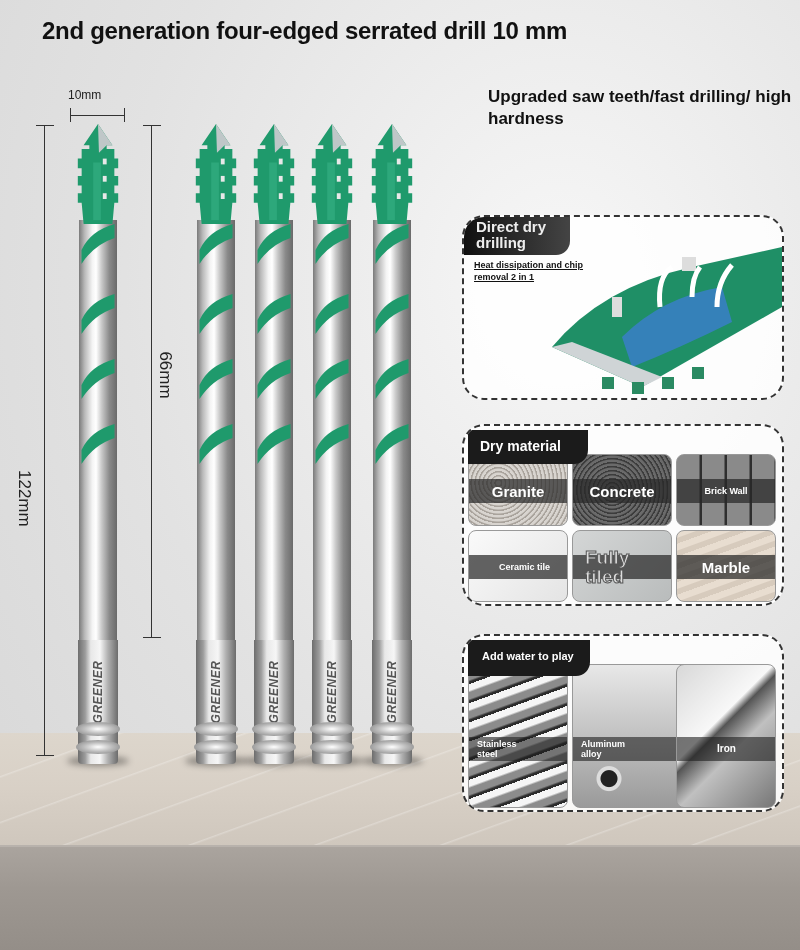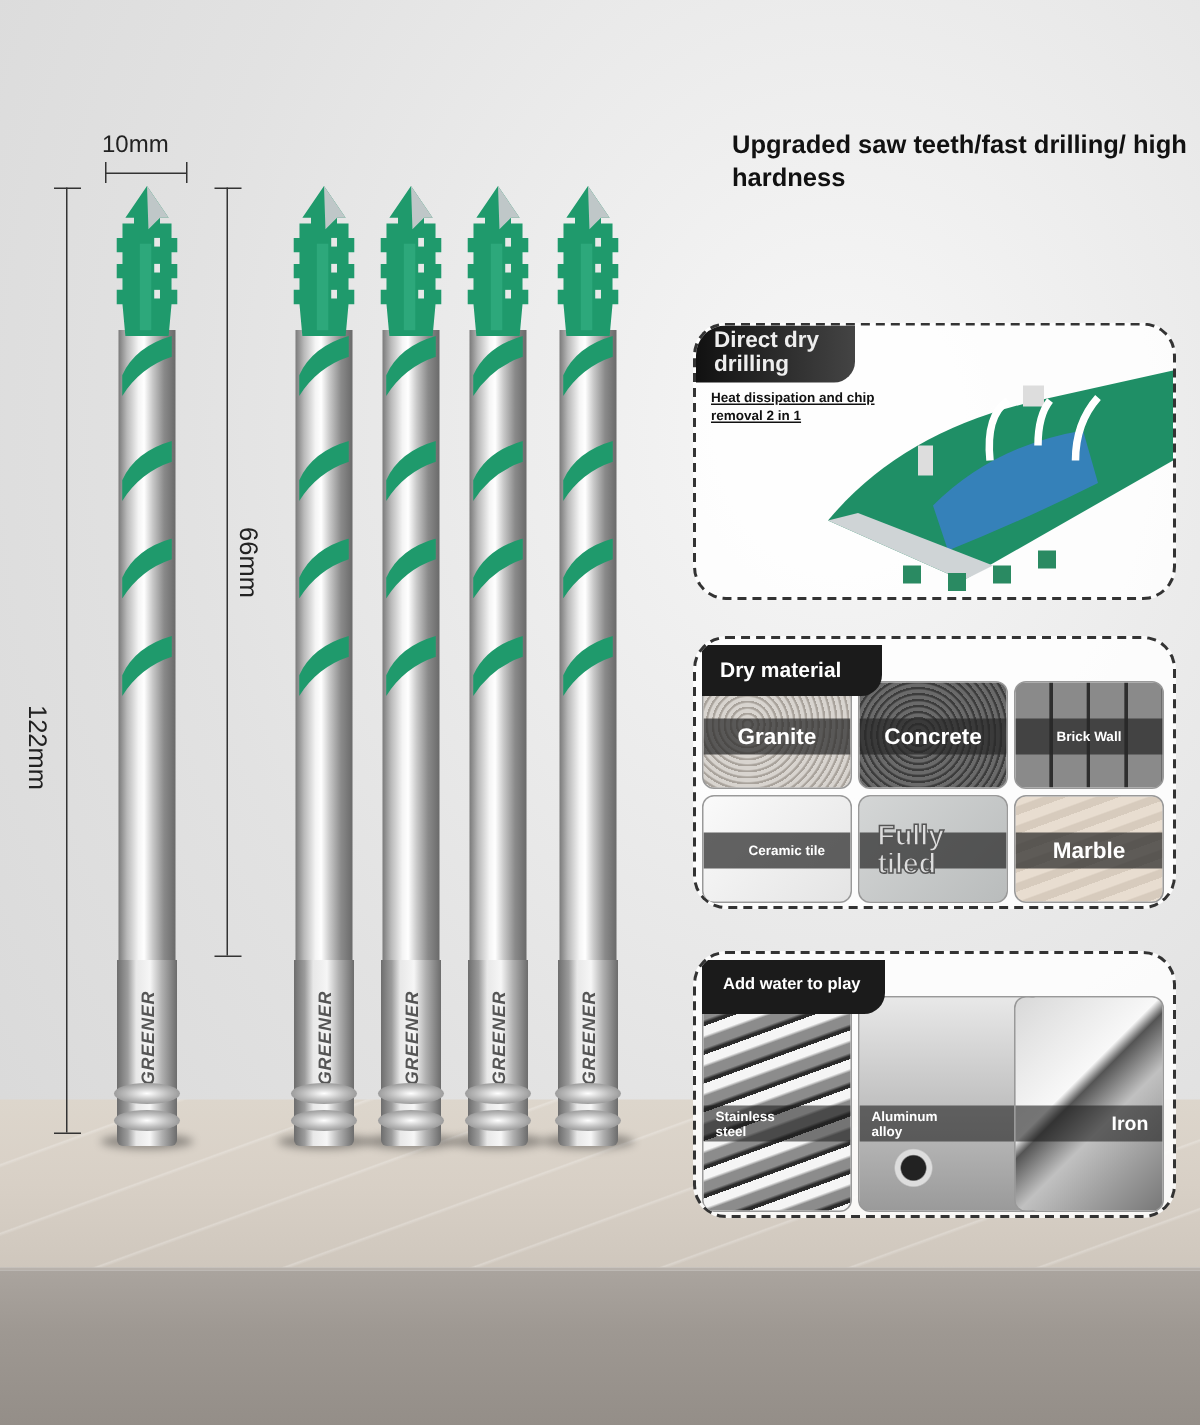--- a/index.html
+++ b/index.html
@@ -14,21 +14,21 @@
     background: linear-gradient(180deg, #aaa49e 0%, #9e9892 40%, #948e88 100%); border-top: 2px solid #b8b2ac; }
 
   .title { position: absolute; left: 42px; top: 16px; width: 590px; font-size: 24px; font-weight: bold; color: #111; line-height: 29px; letter-spacing: -0.3px; }
   .badge { position: absolute; left: 638px; top: 24px; width: 148px; height: 54px; border-radius: 18px;
     background: linear-gradient(180deg, #1c7a3c 0%, #0f6a2e 100%); color: #fff; font-size: 30px; font-weight: bold;
     display: flex; align-items: center; justify-content: center; box-shadow: 0 2px 4px rgba(0,0,0,0.2); }
   .subtitle { position: absolute; left: 488px; top: 86px; width: 310px; font-size: 17px; font-weight: bold; color: #111; line-height: 22px; }
 
   
   .dim { position: absolute; background: #333; }
-  .dim-label { position: absolute; font-size: 16px; color: #222; white-space: nowrap; }
+  .dim-label { position: absolute; font-size: 12px; color: #222; white-space: nowrap; }
   .rot { transform: rotate(90deg); transform-origin: center; }
 
   
   .drill { position: absolute; top: 124px; width: 46px; height: 640px; }
   .tip { position: absolute; left: 0; top: 0; width: 46px; height: 100px; }
   .shank { position: absolute; left: 4px; top: 96px; width: 38px; height: 420px;
     background: linear-gradient(90deg, #7a7a7a 0%, #b9b9b9 15%, #f4f4f4 35%, #ffffff 45%, #c8c8c8 60%, #8a8a8a 80%, #6a6a6a 100%); }
   .spiral { position: absolute; left: 4px; width: 38px; height: 40px; }
   .hex { position: absolute; left: 3px; top: 516px; width: 40px; height: 124px;
     background: linear-gradient(90deg, #6d6d6d 0%, #9c9c9c 18%, #e8e8e8 32%, #f6f6f6 55%, #b0b0b0 75%, #6c6c6c 100%); border-radius: 0 0 4px 4px; }
@@ -44,20 +44,21 @@
   .tile { position: absolute; border-radius: 8px; overflow: hidden; }
   .tile-band { position: absolute; left: 0; right: 0; background: rgba(40,40,40,0.72); color: #fff; font-weight: bold; display: flex; align-items: center; }
 </style>
 </head>
 <body>
 
 <div id="page">
   <div class="counter"></div>
   <div class="counter-edge"></div>
 
+  <div class="title">2nd generation four-edged serrated drill 10 mm</div>
   <div class="subtitle">Upgraded saw teeth/fast drilling/ high hardness</div>
 
   <div class="dim-label" style="left:68px;top:88px;">10mm</div>
   <div class="dim" style="left:70px;top:115px;width:54px;height:1px;"></div>
   <div class="dim" style="left:70px;top:108px;width:1px;height:14px;"></div>
   <div class="dim" style="left:124px;top:108px;width:1px;height:14px;"></div>
 
   <div class="dim" style="left:44px;top:125px;width:1px;height:630px;"></div>
   <div class="dim" style="left:36px;top:125px;width:18px;height:1px;"></div>
   <div class="dim" style="left:36px;top:755px;width:18px;height:1px;"></div>
@@ -288,19 +289,19 @@
           <div class="tile-band" style="top:72px;height:24px;padding-left:8px;font-size:9px;line-height:10px;background:rgba(30,30,30,0.6);">
             <span style="width:60px;">Stainless steel</span>
           </div>
         </div>
         <div class="tile" style="left: 108px; top: 28px; width: 122px; height: 144px; background: radial-gradient(circle at 30% 80%, rgb(34, 34, 34) 0px, rgb(34, 34, 34) 8px, rgb(221, 221, 221) 9px, rgb(221, 221, 221) 12px, transparent 13px), linear-gradient(rgb(232, 232, 232), rgb(154, 154, 154)); border: 1px solid rgb(153, 153, 153);">
           <div class="tile-band" style="top:72px;height:24px;padding-left:8px;font-size:9px;line-height:10px;background:rgba(30,30,30,0.6);">
             <span style="width:60px;">Aluminum alloy</span>
           </div>
         </div>
         <div class="tile" style="left: 212px; top: 28px; width: 100px; height: 144px; background: linear-gradient(135deg, rgb(216, 216, 216) 0%, rgb(248, 248, 248) 40%, rgb(85, 85, 85) 45%, rgb(192, 192, 192) 60%, rgb(119, 119, 119) 100%); border: 1px solid rgb(153, 153, 153);">
-          <div class="tile-band" style="top:72px;height:24px;padding-left:64px;font-size:13px;line-height:10px;background:rgba(30,30,30,0.6);">
+          <div class="tile-band" style="top:72px;height:24px;padding-left:40px;font-size:10px;line-height:10px;background:rgba(30,30,30,0.6);">
             <span style="width:60px;">Iron</span>
           </div>
         </div>
       </div>
   </div>
 </div>
 
 </body></html>

